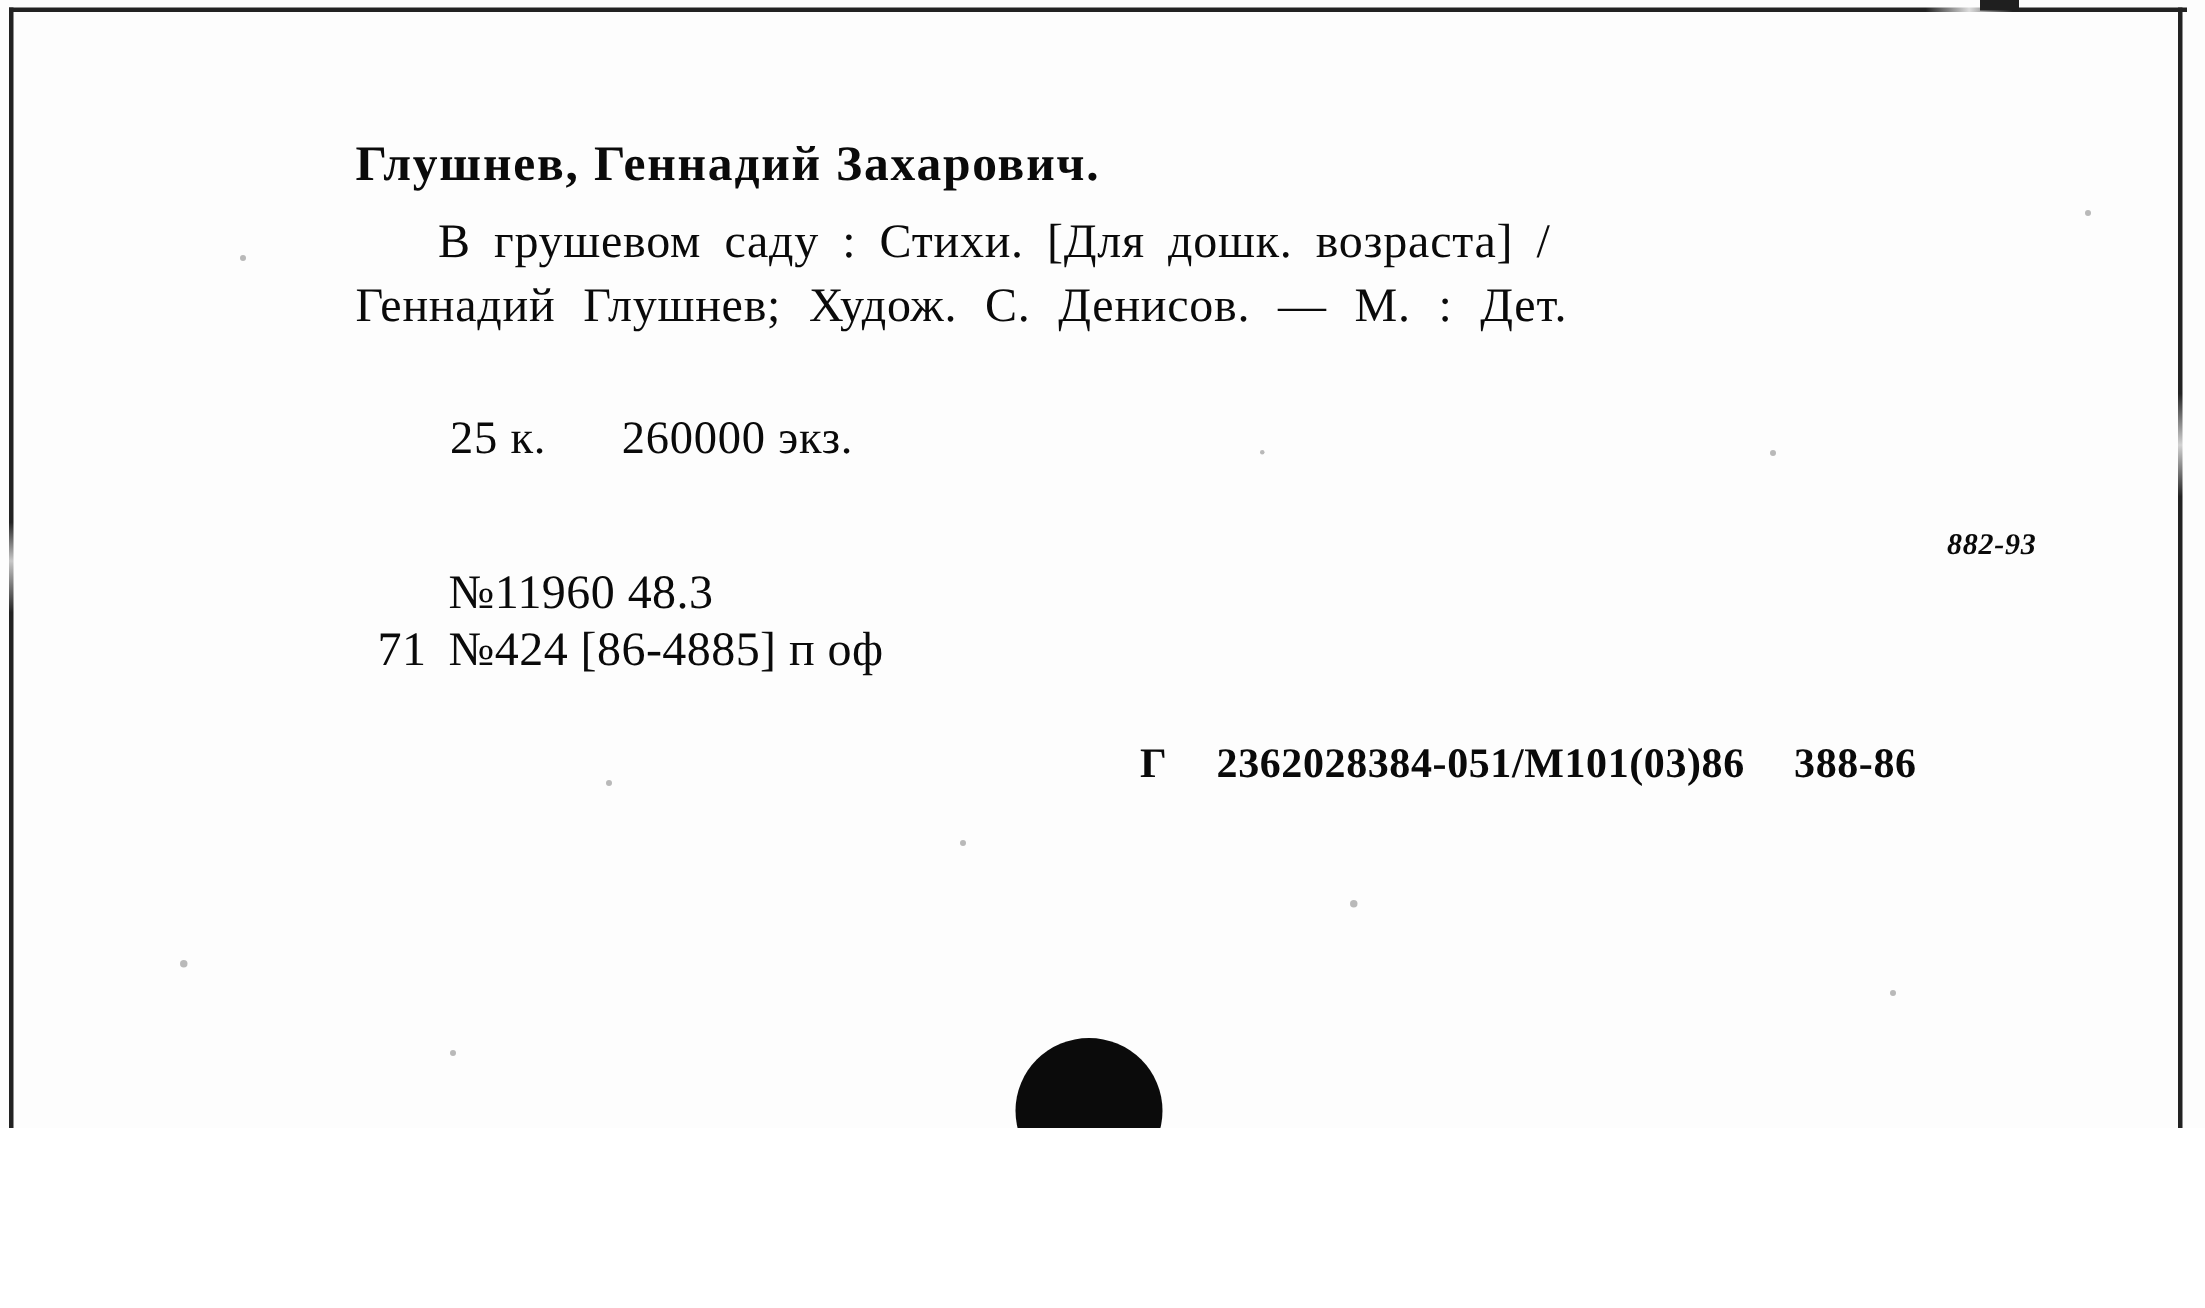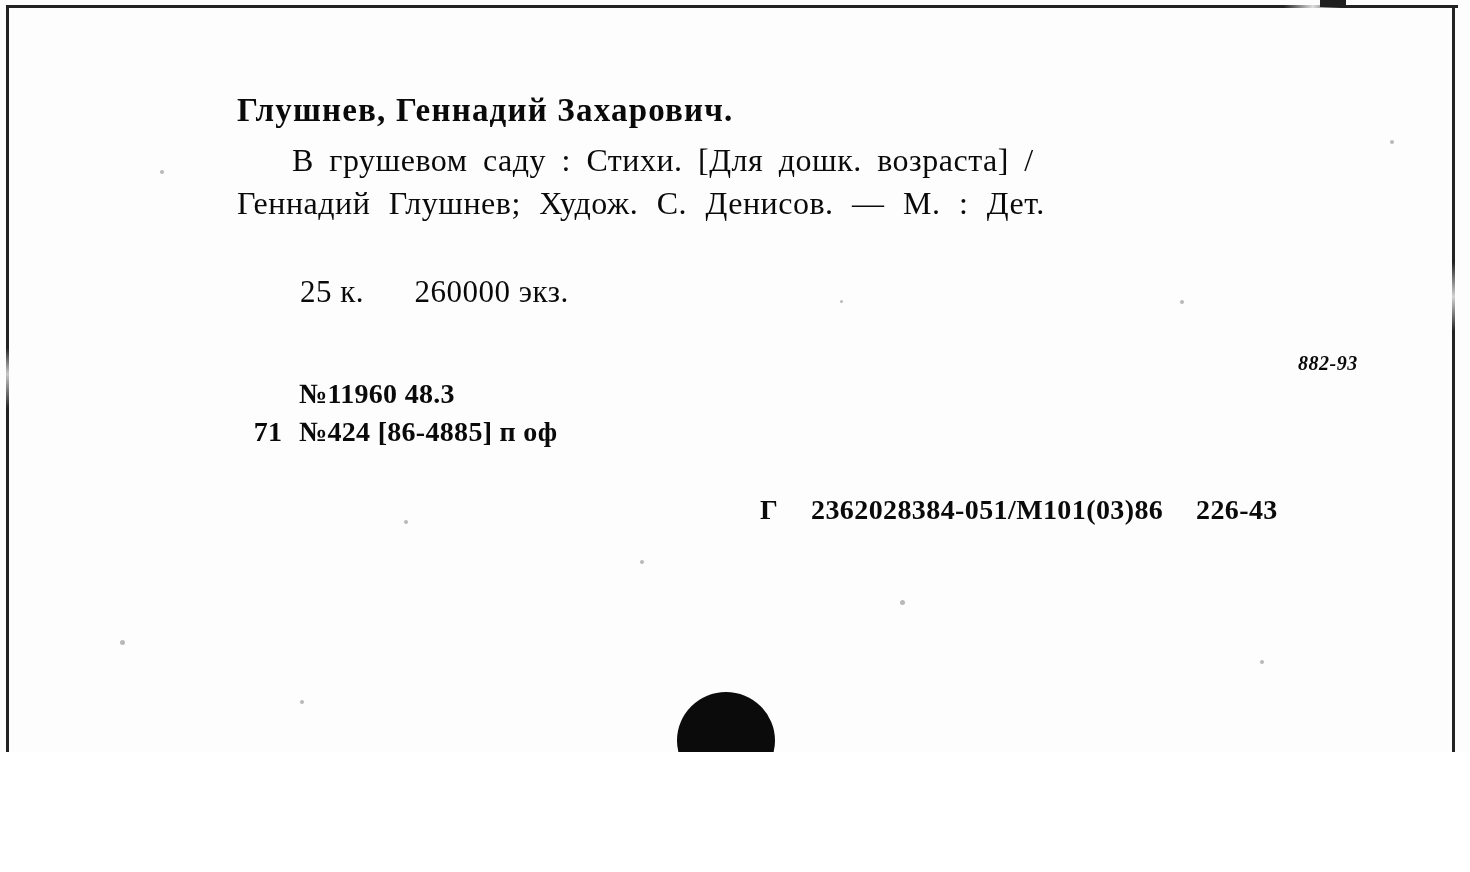--- a/index.html
+++ b/index.html
@@ -105,22 +105,22 @@
     font-weight: bold;
     letter-spacing: 0.5px;
     white-space: nowrap;
     font-style: italic;
   }
 
   .reg-block {
     position: absolute;
     left: 237px;
     top: 375px;
-    font-size: 28px;
-    font-weight: bold;
+    font-size: 32px;
+    font-weight: normal;
     line-height: 38px;
     letter-spacing: 0.3px;
   }
   .reg-block .row { display: block; white-space: nowrap; }
   .reg-block .row.indent { padding-left: 62px; }
   .reg-block .row .lead { display: inline-block; width: 62px; margin-left: -62px; text-align: center; }
 
   .code-line {
     position: absolute;
     left: 760px;
@@ -208,21 +208,21 @@
     <div class="reg-block">
       <span class="row indent">№11960  48.3</span>
       <span class="row indent"><span class="lead">71</span><span>№424  [86-4885]  п оф</span></span>
     </div>
 
     <div class="code-line">
       <span>Г</span>
       <span class="sp"></span>
       <span>2362028384-051/М101(03)86</span>
       <span class="sp"></span>
-      <span>226-43</span>
+      <span>388-86</span>
     </div>
 
   </div>
 
   <div class="ink-dot"></div>
 
   <svg class="check-mark" viewBox="0 0 40 52">
     <path d="M3 6 C6 20, 11 34, 17 44 C21 34, 25 18, 33 3" fill="none" stroke="#101010" stroke-width="4" stroke-linecap="round"></path>
   </svg>
 

